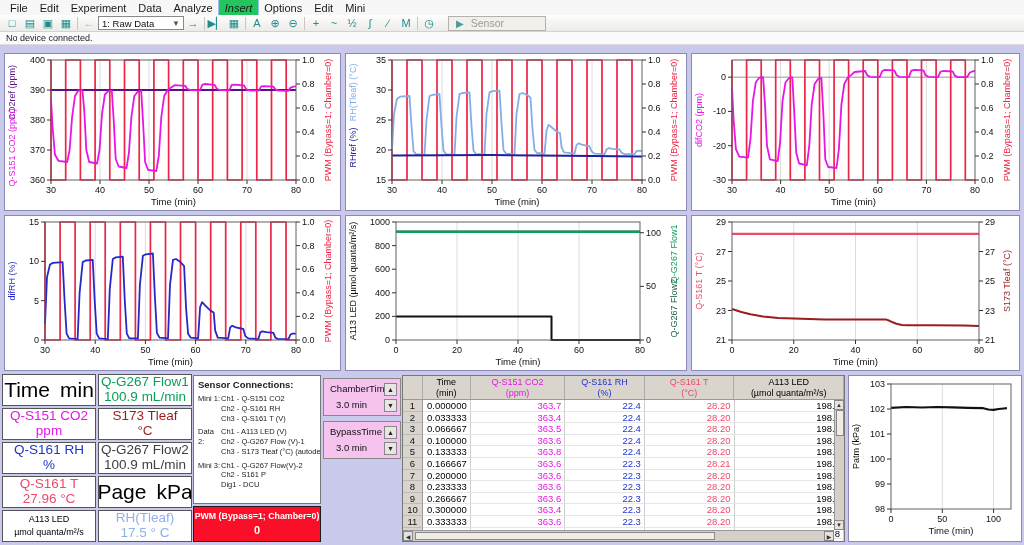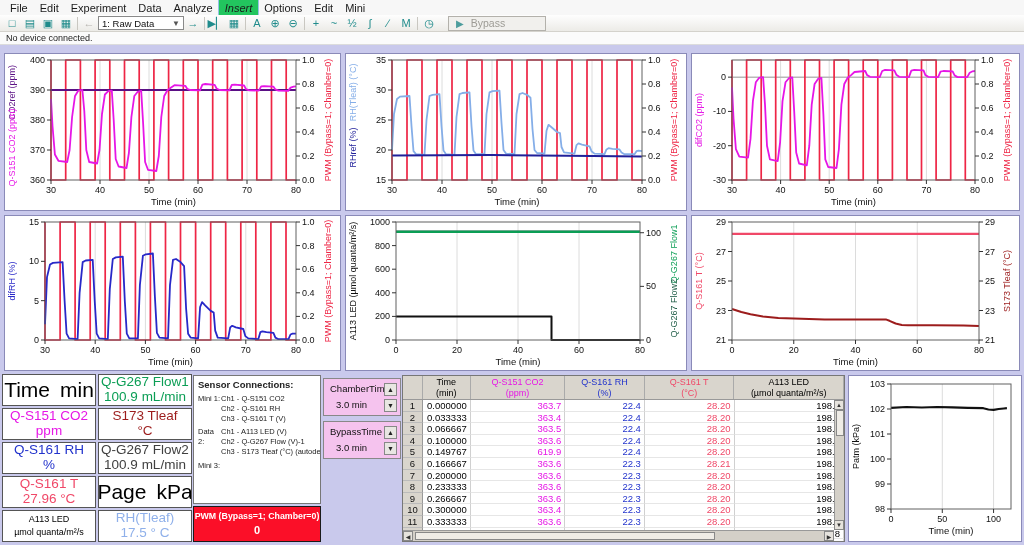--- a/index.html
+++ b/index.html
@@ -136,21 +136,21 @@
       <span class="tb-icon">~</span>
       <span class="tb-icon">½</span>
       <span class="tb-icon">∫</span>
       <span class="tb-icon">∕</span>
       <span class="tb-icon">M</span>
       <span class="tb-sep"></span>
       <span class="tb-icon">◷</span>
     </span>
   <span id="collect-btn">
     <span class="tri">▶</span>
-    <span>Bypass</span>
+    <span>Sensor</span>
   </span>
 </div>
 
 <div id="statusbar">
   <span>No device connected.</span>
 </div>
 
 <div class="chart" id="c0"><svg width="335" height="156" viewBox="0 0 335 156">
       <line x1="95" y1="6" x2="95" y2="126" stroke="#dcdcdc" stroke-width="1"></line>
       <line x1="144" y1="6" x2="144" y2="126" stroke="#dcdcdc" stroke-width="1"></line>
@@ -551,20 +551,25 @@
       <div class="sensor-group">
         <div class="sensor-label">Data 2:</div>
         <div class="sensor-lines">
           <div>Ch1 - A113 LED (V)</div>
           <div>Ch2 - Q-G267 Flow (V)-1</div>
           <div>Ch3 - S173 Tleaf (°C) (autodetect)</div>
         </div>
       </div>
       <div class="sensor-group">
         <div class="sensor-label">Mini 3:</div>
+        <div class="sensor-lines">
+          <div>Ch1 - Q-G267 Flow(V)-2</div>
+          <div>Ch2 - S161 P</div>
+          <div>Dig1 - DCU</div>
+        </div>
       </div>
     </div>
 </div>
 
 <div id="pwm-box">
   <div id="pwm-title">PWM (Bypass=1; Chamber=0)</div>
   <div id="pwm-value">0</div>
 </div>
 
 <div class="spin-box" id="chamber-box">
@@ -644,22 +649,22 @@
       <div class="tr">
         <div class="td rownum" style="width: 20px;">4</div>
         <div class="td" style="width: 48px; color: rgb(0, 0, 0);">0.100000</div>
         <div class="td" style="width: 95px; color: rgb(230, 22, 230);">363.6</div>
         <div class="td" style="width: 80px; color: rgb(34, 51, 204);">22.4</div>
         <div class="td" style="width: 90px; color: rgb(240, 72, 104);">28.20</div>
         <div class="td" style="width: 110px; color: rgb(0, 0, 0);">198.8</div>
       </div>
       <div class="tr">
         <div class="td rownum" style="width: 20px;">5</div>
-        <div class="td" style="width: 48px; color: rgb(0, 0, 0);">0.149767</div>
-        <div class="td" style="width: 95px; color: rgb(230, 22, 230);">619.9</div>
+        <div class="td" style="width: 48px; color: rgb(0, 0, 0);">0.133333</div>
+        <div class="td" style="width: 95px; color: rgb(230, 22, 230);">363.8</div>
         <div class="td" style="width: 80px; color: rgb(34, 51, 204);">22.4</div>
         <div class="td" style="width: 90px; color: rgb(240, 72, 104);">28.20</div>
         <div class="td" style="width: 110px; color: rgb(0, 0, 0);">198.8</div>
       </div>
       <div class="tr">
         <div class="td rownum" style="width: 20px;">6</div>
         <div class="td" style="width: 48px; color: rgb(0, 0, 0);">0.166667</div>
         <div class="td" style="width: 95px; color: rgb(230, 22, 230);">363.6</div>
         <div class="td" style="width: 80px; color: rgb(34, 51, 204);">22.3</div>
         <div class="td" style="width: 90px; color: rgb(240, 72, 104);">28.21</div>

